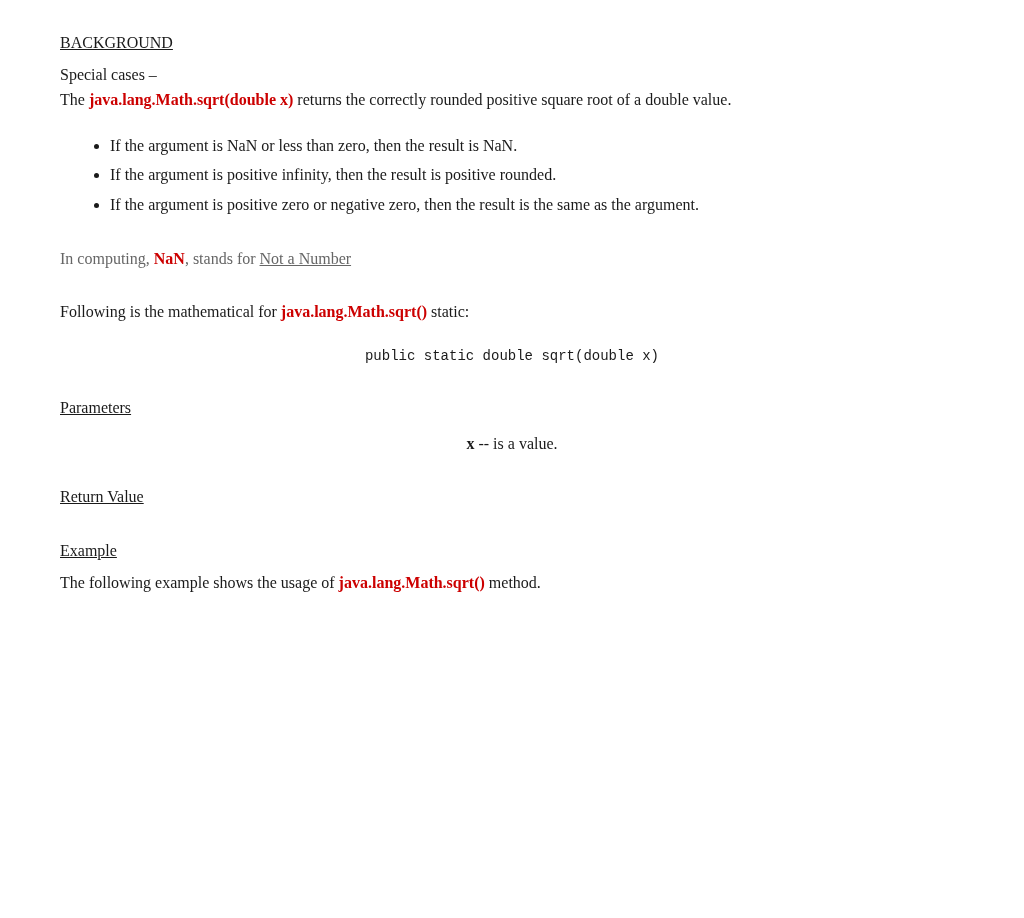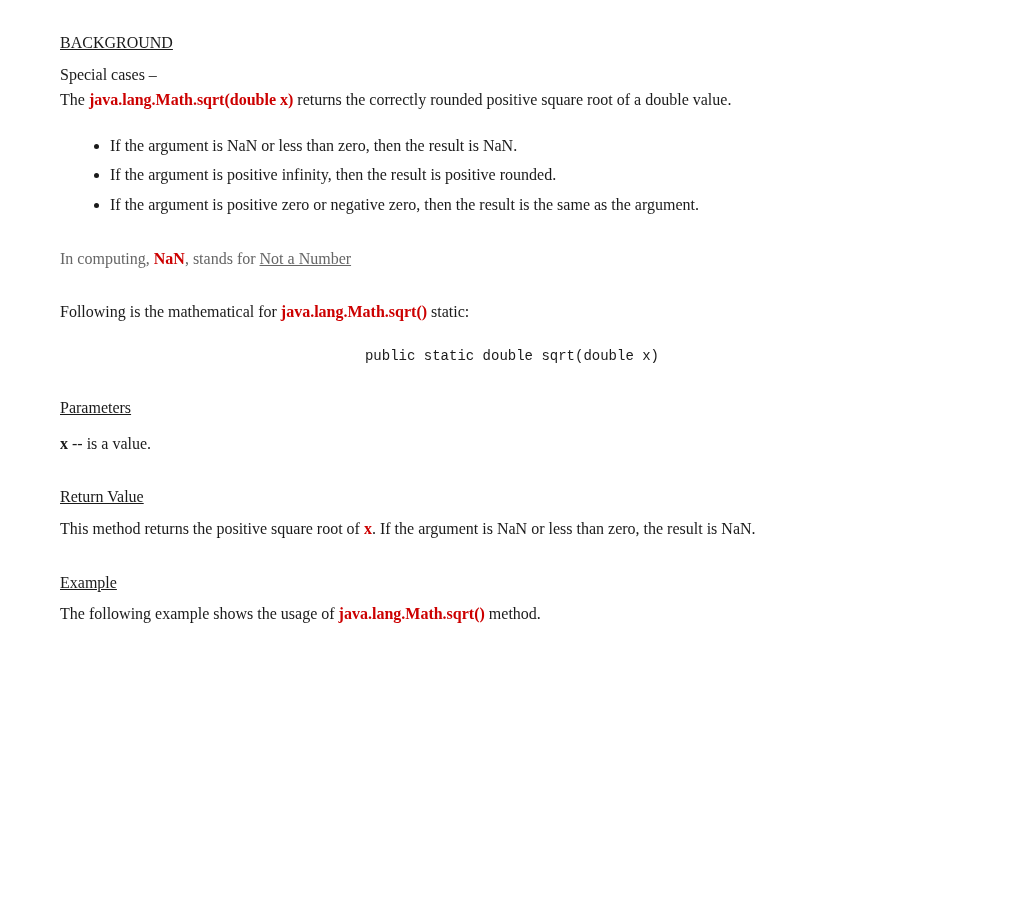--- a/index.html
+++ b/index.html
@@ -56,21 +56,21 @@
 
     .code-block {
       text-align: center;
       font-family: 'Courier New', Courier, monospace;
       font-size: 14px;
       margin: 20px 0;
       color: #1a1a1a;
     }
 
     .param-line {
-      text-align: left;
+      text-align: center;
       margin: 10px 0;
     }
 
     .param-x {
       font-weight: bold;
     }
 
     .section-gap {
       margin-bottom: 28px;
     }
@@ -104,23 +104,20 @@
 
 <div class="section section-gap">
   <div class="section-heading">Parameters</div>
   <div class="param-line">
     <span class="param-x">x</span><span> --  is a value.</span>
   </div>
 </div>
 
 <div class="section section-gap">
   <div class="section-heading">Return Value</div>
-  <p>
-    <span>This method returns the positive square root of </span><strong class="red-bold">x</strong><span>. If the argument is NaN or less than zero, the result is NaN.</span>
-  </p>
 </div>
 
 <div class="section">
   <div class="section-heading">Example</div>
   <p>
     <span>The following example shows the usage of </span><span class="red-bold">java.lang.Math.sqrt()</span><span> method.</span>
   </p>
 </div>
 
 </body></html>

